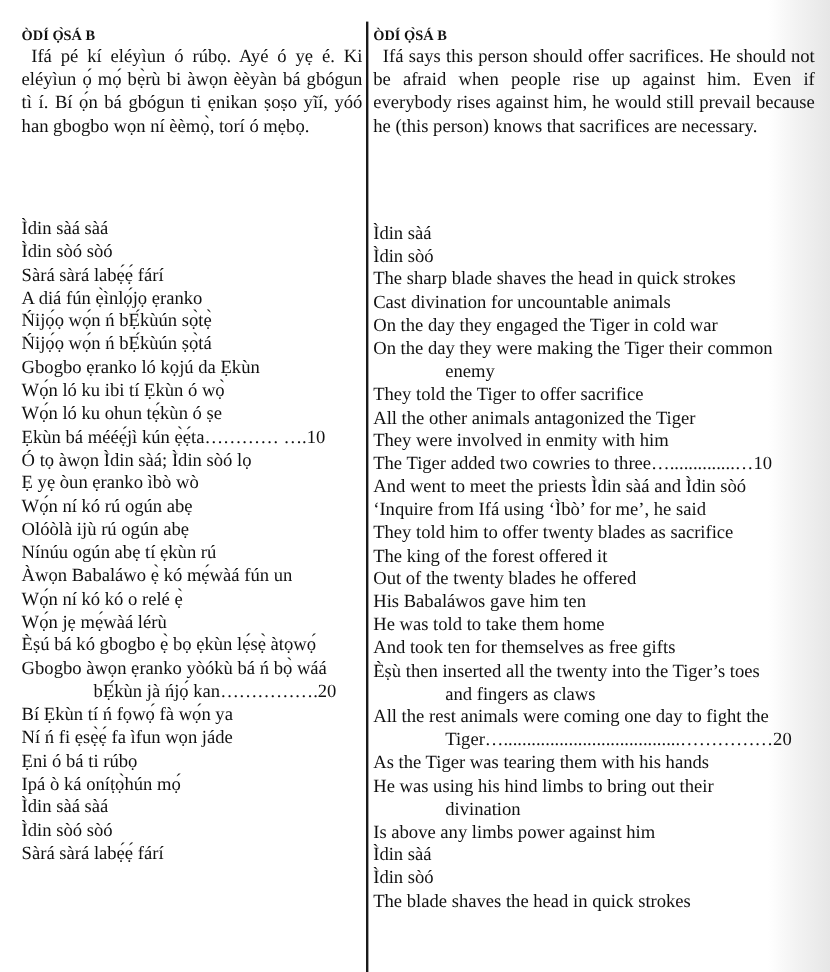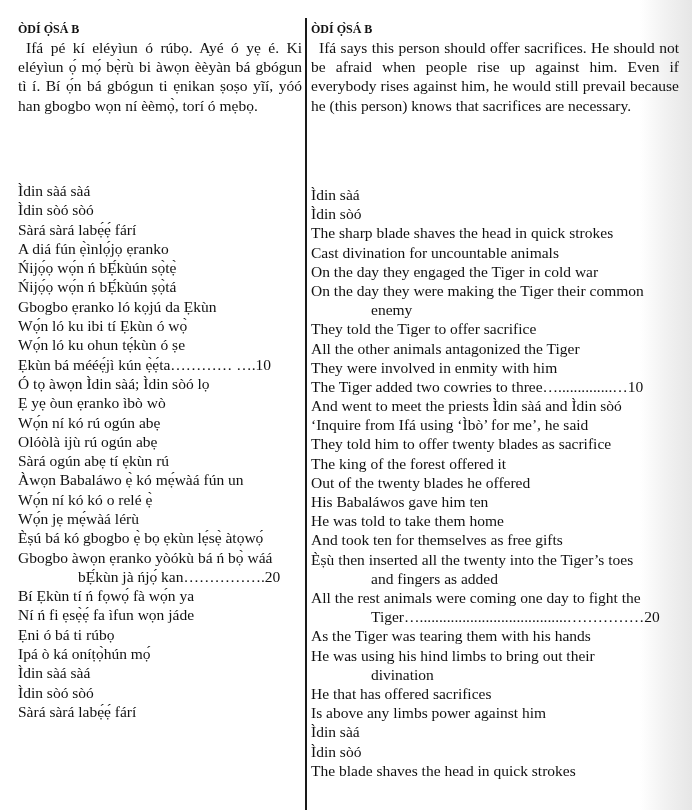--- a/index.html
+++ b/index.html
@@ -56,21 +56,21 @@
         <li class="verse"><span>Ńijọ́ọ wọ́n ń bẸ́kùún sọ̀tẹ̀</span></li>
         <li class="verse"><span>Ńijọ́ọ wọ́n ń bẸ́kùún ṣọ̀tá</span></li>
         <li class="verse"><span>Gbogbo ẹranko ló kọjú da Ẹkùn</span></li>
         <li class="verse"><span>Wọ́n ló ku ibi tí Ẹkùn ó wọ̀</span></li>
         <li class="verse"><span>Wọ́n ló ku ohun tẹ́kùn ó ṣe</span></li>
         <li class="verse"><span>Ẹkùn bá mééẹ́jì kún ẹ̀ẹ́ta………… ….10</span></li>
         <li class="verse"><span>Ó tọ àwọn Ìdin sàá; Ìdin sòó lọ</span></li>
         <li class="verse"><span>Ẹ yẹ òun ẹranko ìbò wò</span></li>
         <li class="verse"><span>Wọ́n ní kó rú ogún abẹ</span></li>
         <li class="verse"><span>Olóòlà ijù rú ogún abẹ</span></li>
-        <li class="verse"><span>Sàrá ogún abẹ tí ẹkùn rú</span></li>
+        <li class="verse"><span>Nínúu ogún abẹ tí ẹkùn rú</span></li>
         <li class="verse"><span>Àwọn Babaláwo ẹ̀ kó mẹ́wàá fún un</span></li>
         <li class="verse"><span>Wọ́n ní kó kó o relé ẹ̀</span></li>
         <li class="verse"><span>Wọ́n jẹ mẹ́wàá lérù</span></li>
         <li class="verse"><span>Èṣú bá kó gbogbo ẹ̀ bọ ẹkùn lẹ́sẹ̀ àtọwọ́</span></li>
         <li class="verse two-line"><span>Gbogbo àwọn ẹranko yòókù bá ń bọ̀ wáá</span><span class="cont">bẸ́kùn jà ńjọ́ kan…………….20</span></li>
         <li class="verse"><span>Bí Ẹkùn tí ń fọwọ́ fà wọ́n ya</span></li>
         <li class="verse"><span>Ní ń fi ẹsẹ̀ẹ́ fa ìfun wọn jáde</span></li>
         <li class="verse"><span>Ẹni ó bá ti rúbọ</span></li>
         <li class="verse"><span>Ipá ò ká oníṭọ̀hún mọ́</span></li>
         <li class="verse"><span>Ìdin sàá sàá</span></li>
@@ -94,25 +94,24 @@
         <li class="verse"><span>They were involved in enmity with him</span></li>
         <li class="verse"><span>The Tiger added two cowries to three…..............…10</span></li>
         <li class="verse"><span>And went to meet the priests Ìdin sàá and Ìdin sòó</span></li>
         <li class="verse"><span>‘Inquire from Ifá using ‘Ìbò’ for me’, he said</span></li>
         <li class="verse"><span>They told him to offer twenty blades as sacrifice</span></li>
         <li class="verse"><span>The king of the forest offered it</span></li>
         <li class="verse"><span>Out of the twenty blades he offered</span></li>
         <li class="verse"><span>His Babaláwos gave him ten</span></li>
         <li class="verse"><span>He was told to take them home</span></li>
         <li class="verse"><span>And took ten for themselves as free gifts</span></li>
-        <li class="verse two-line"><span>Èṣù then inserted all the twenty into the Tiger’s toes</span><span class="cont">and fingers as added</span></li>
+        <li class="verse two-line"><span>Èṣù then inserted all the twenty into the Tiger’s toes</span><span class="cont">and fingers as claws</span></li>
         <li class="verse two-line"><span>All the rest animals were coming one day to fight the</span><span class="cont">Tiger…......................................……………20</span></li>
         <li class="verse"><span>As the Tiger was tearing them with his hands</span></li>
         <li class="verse two-line"><span>He was using his hind limbs to bring out their</span><span class="cont">divination</span></li>
-        <li class="verse"><span>He that has offered sacrifices</span></li>
         <li class="verse"><span>Is above any limbs power against him</span></li>
         <li class="verse"><span>Ìdin sàá</span></li>
         <li class="verse"><span>Ìdin sòó</span></li>
         <li class="verse"><span>The blade shaves the head in quick strokes</span></li>
       </ul>
   </div>
 
 </div>
 
 </body></html>

